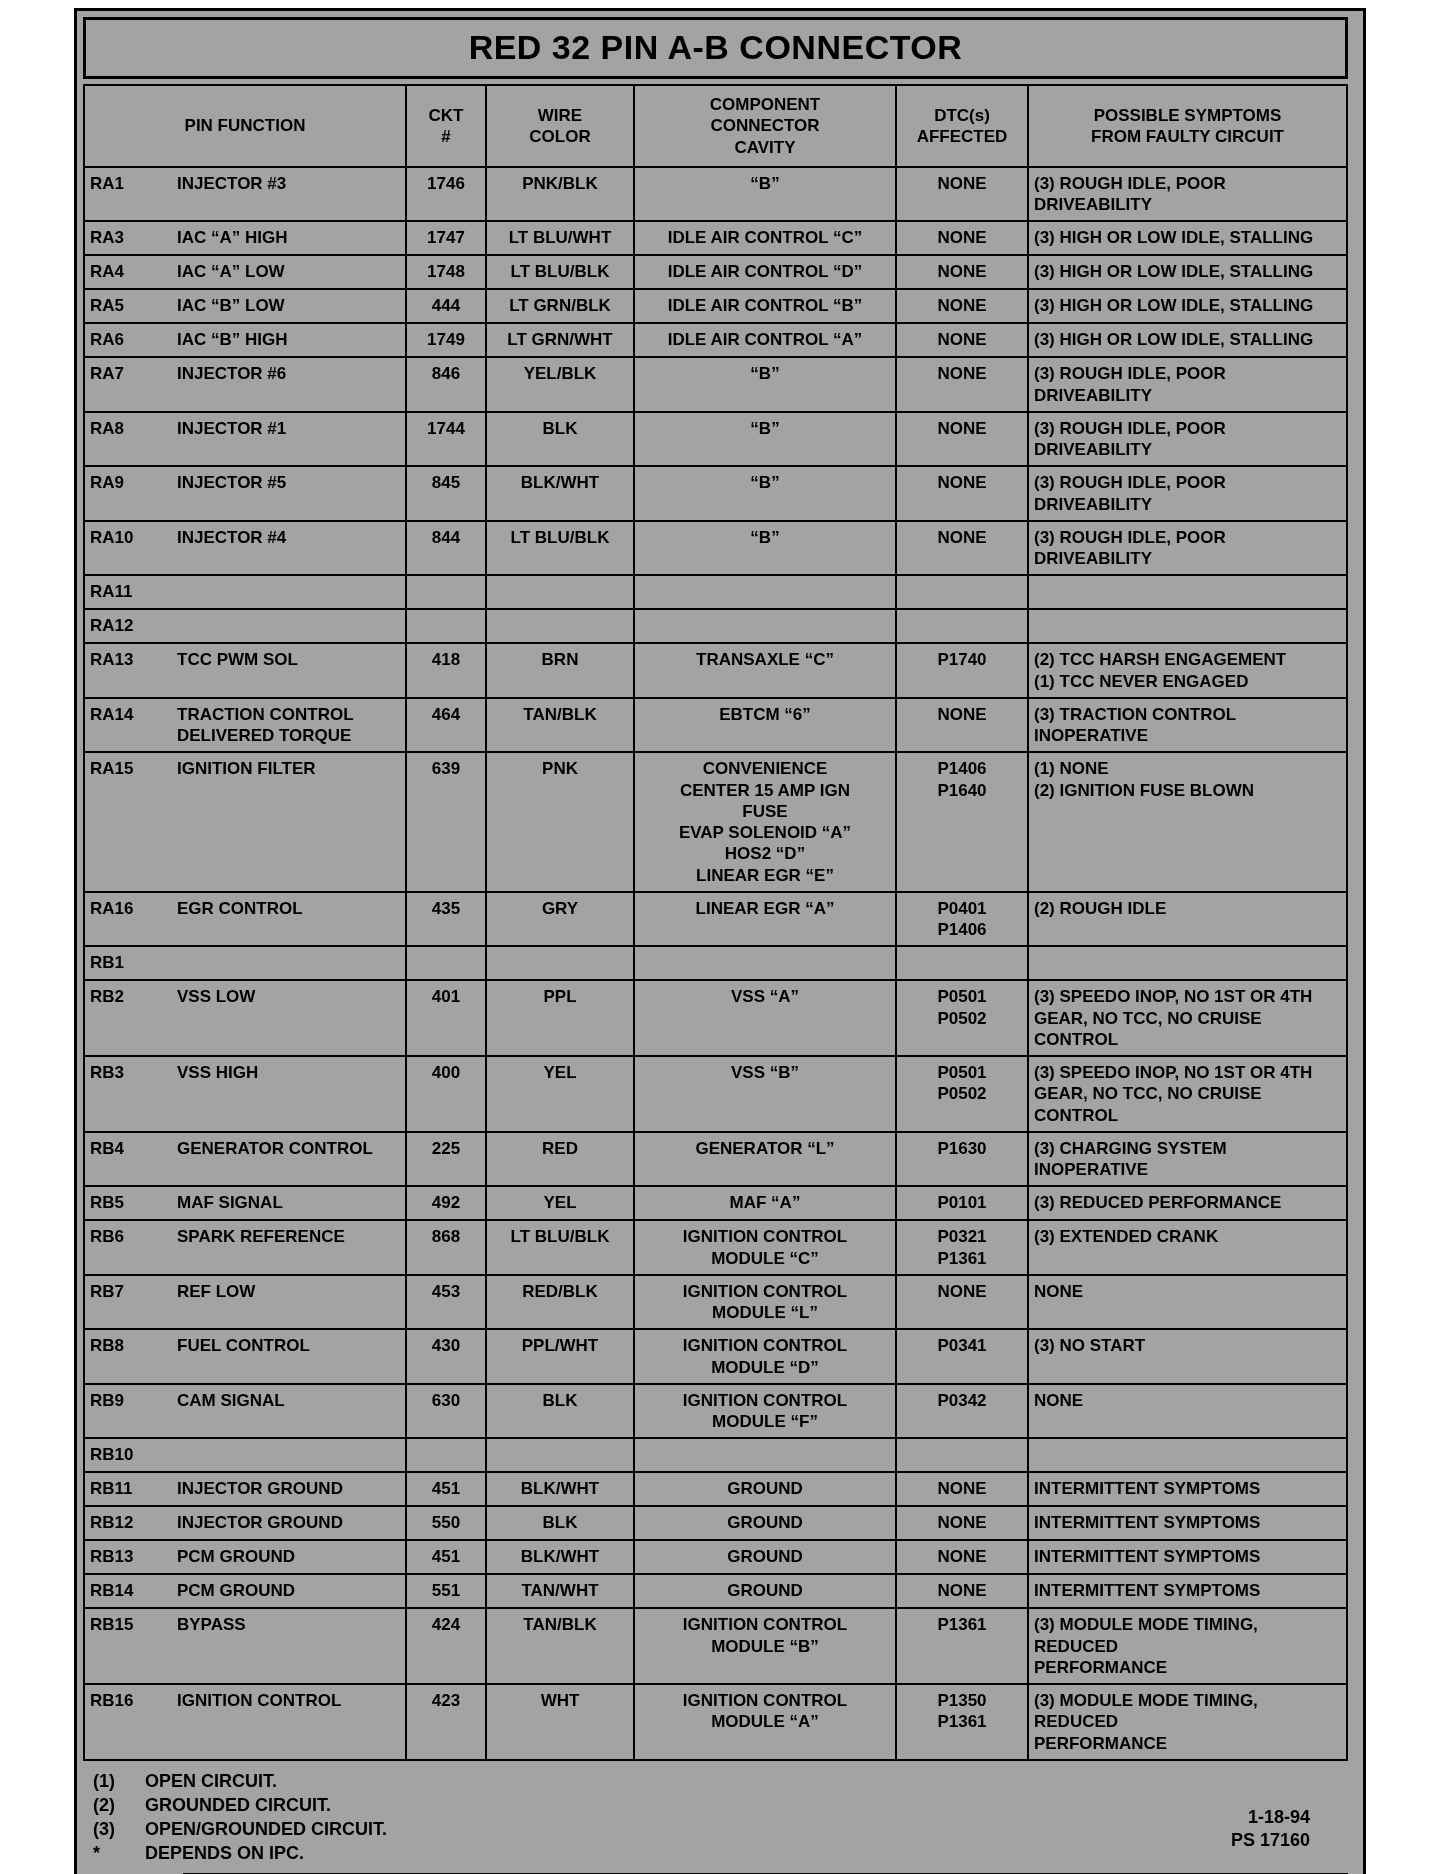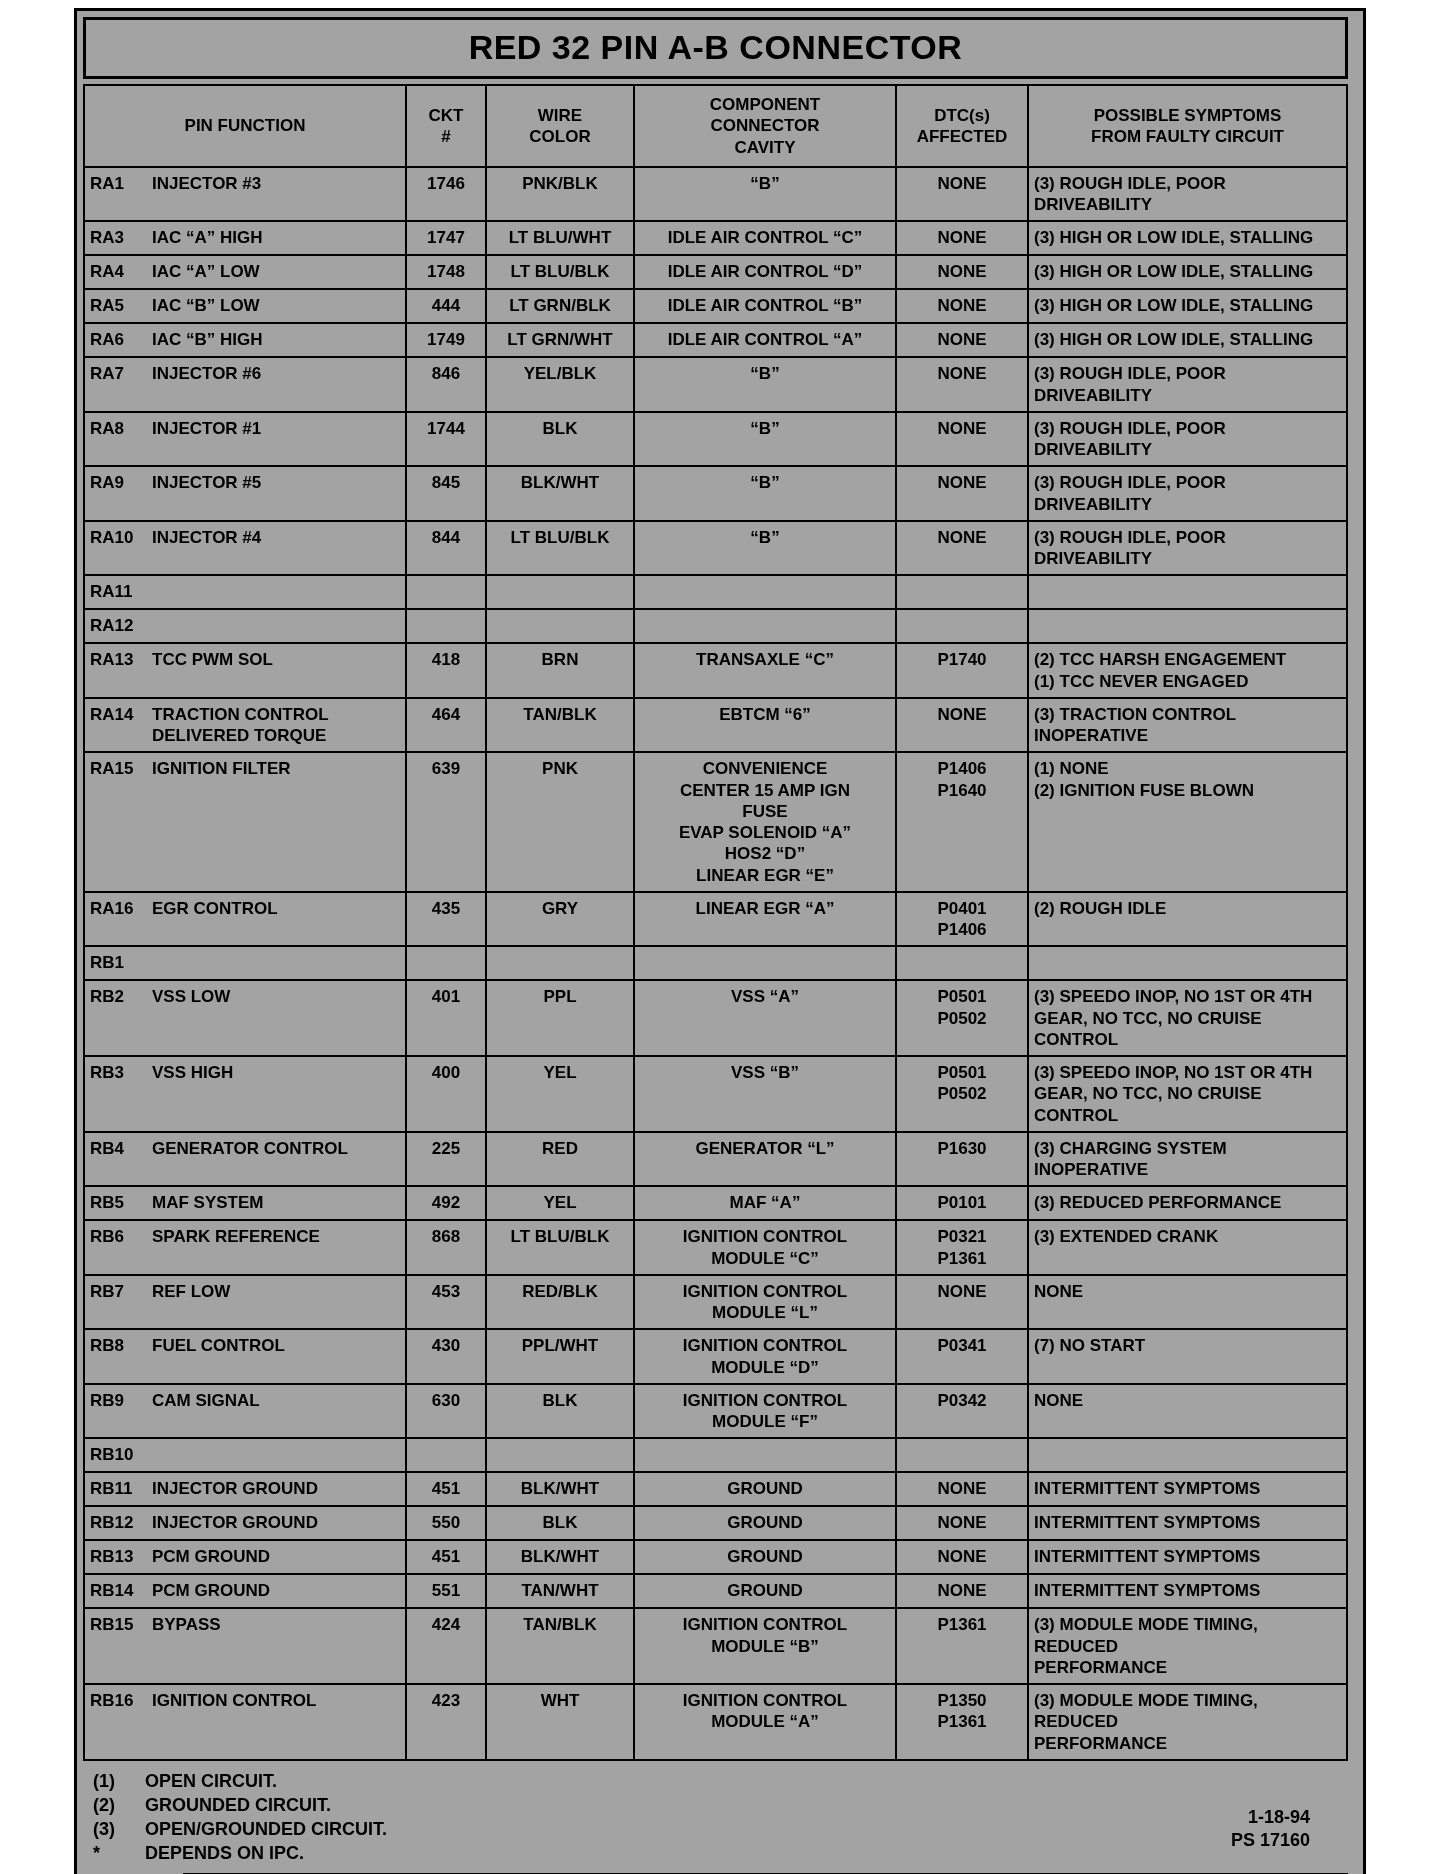--- a/index.html
+++ b/index.html
@@ -53,21 +53,21 @@
     overflow: hidden;
   }
   .col-pin   { width: 322px; }
   .col-ckt   { width: 80px; }
   .col-wire  { width: 148px; }
   .col-cav   { width: 262px; }
   .col-dtc   { width: 132px; }
   .col-sym   { width: auto; }
 
   td.c-pin { padding-left: 6px; }
-  td.c-pin .pinwrap { display: flex; align-items: flex-start; }
+  td.c-pin .pinwrap { display: flex; align-items: flex-start; gap: 25px; }
   td.c-pin .pin { width: 62px; flex: 0 0 62px; }
   td.c-pin .fn  { flex: 1; white-space: pre-line; }
   td.c-ckt, td.c-wire, td.c-cavity, td.c-dtc { text-align: center; }
   td.c-symptoms { text-align: left; padding-left: 8px; }
 
   .footer {
     display: flex;
     justify-content: space-between;
     align-items: flex-end;
     padding: 10px 8px 6px 10px;
@@ -284,21 +284,21 @@
         </tr>
         <tr>
           <td class="c-pin"><div class="pinwrap"><span class="pin">RB4</span><span class="fn">GENERATOR CONTROL</span></div></td>
           <td class="c-ckt">225</td>
           <td class="c-wire">RED</td>
           <td class="c-cavity">GENERATOR “L”</td>
           <td class="c-dtc">P1630</td>
           <td class="c-symptoms">(3) CHARGING SYSTEM INOPERATIVE</td>
         </tr>
         <tr>
-          <td class="c-pin"><div class="pinwrap"><span class="pin">RB5</span><span class="fn">MAF SYSTEM</span></div></td>
+          <td class="c-pin"><div class="pinwrap"><span class="pin">RB5</span><span class="fn">MAF SIGNAL</span></div></td>
           <td class="c-ckt">492</td>
           <td class="c-wire">YEL</td>
           <td class="c-cavity">MAF “A”</td>
           <td class="c-dtc">P0101</td>
           <td class="c-symptoms">(3) REDUCED PERFORMANCE</td>
         </tr>
         <tr>
           <td class="c-pin"><div class="pinwrap"><span class="pin">RB6</span><span class="fn">SPARK REFERENCE</span></div></td>
           <td class="c-ckt">868</td>
           <td class="c-wire">LT BLU/BLK</td>
@@ -317,21 +317,21 @@
           <td class="c-dtc">NONE</td>
           <td class="c-symptoms">NONE</td>
         </tr>
         <tr>
           <td class="c-pin"><div class="pinwrap"><span class="pin">RB8</span><span class="fn">FUEL CONTROL</span></div></td>
           <td class="c-ckt">430</td>
           <td class="c-wire">PPL/WHT</td>
           <td class="c-cavity">IGNITION CONTROL
 MODULE “D”</td>
           <td class="c-dtc">P0341</td>
-          <td class="c-symptoms">(7) NO START</td>
+          <td class="c-symptoms">(3) NO START</td>
         </tr>
         <tr>
           <td class="c-pin"><div class="pinwrap"><span class="pin">RB9</span><span class="fn">CAM SIGNAL</span></div></td>
           <td class="c-ckt">630</td>
           <td class="c-wire">BLK</td>
           <td class="c-cavity">IGNITION CONTROL
 MODULE “F”</td>
           <td class="c-dtc">P0342</td>
           <td class="c-symptoms">NONE</td>
         </tr>

